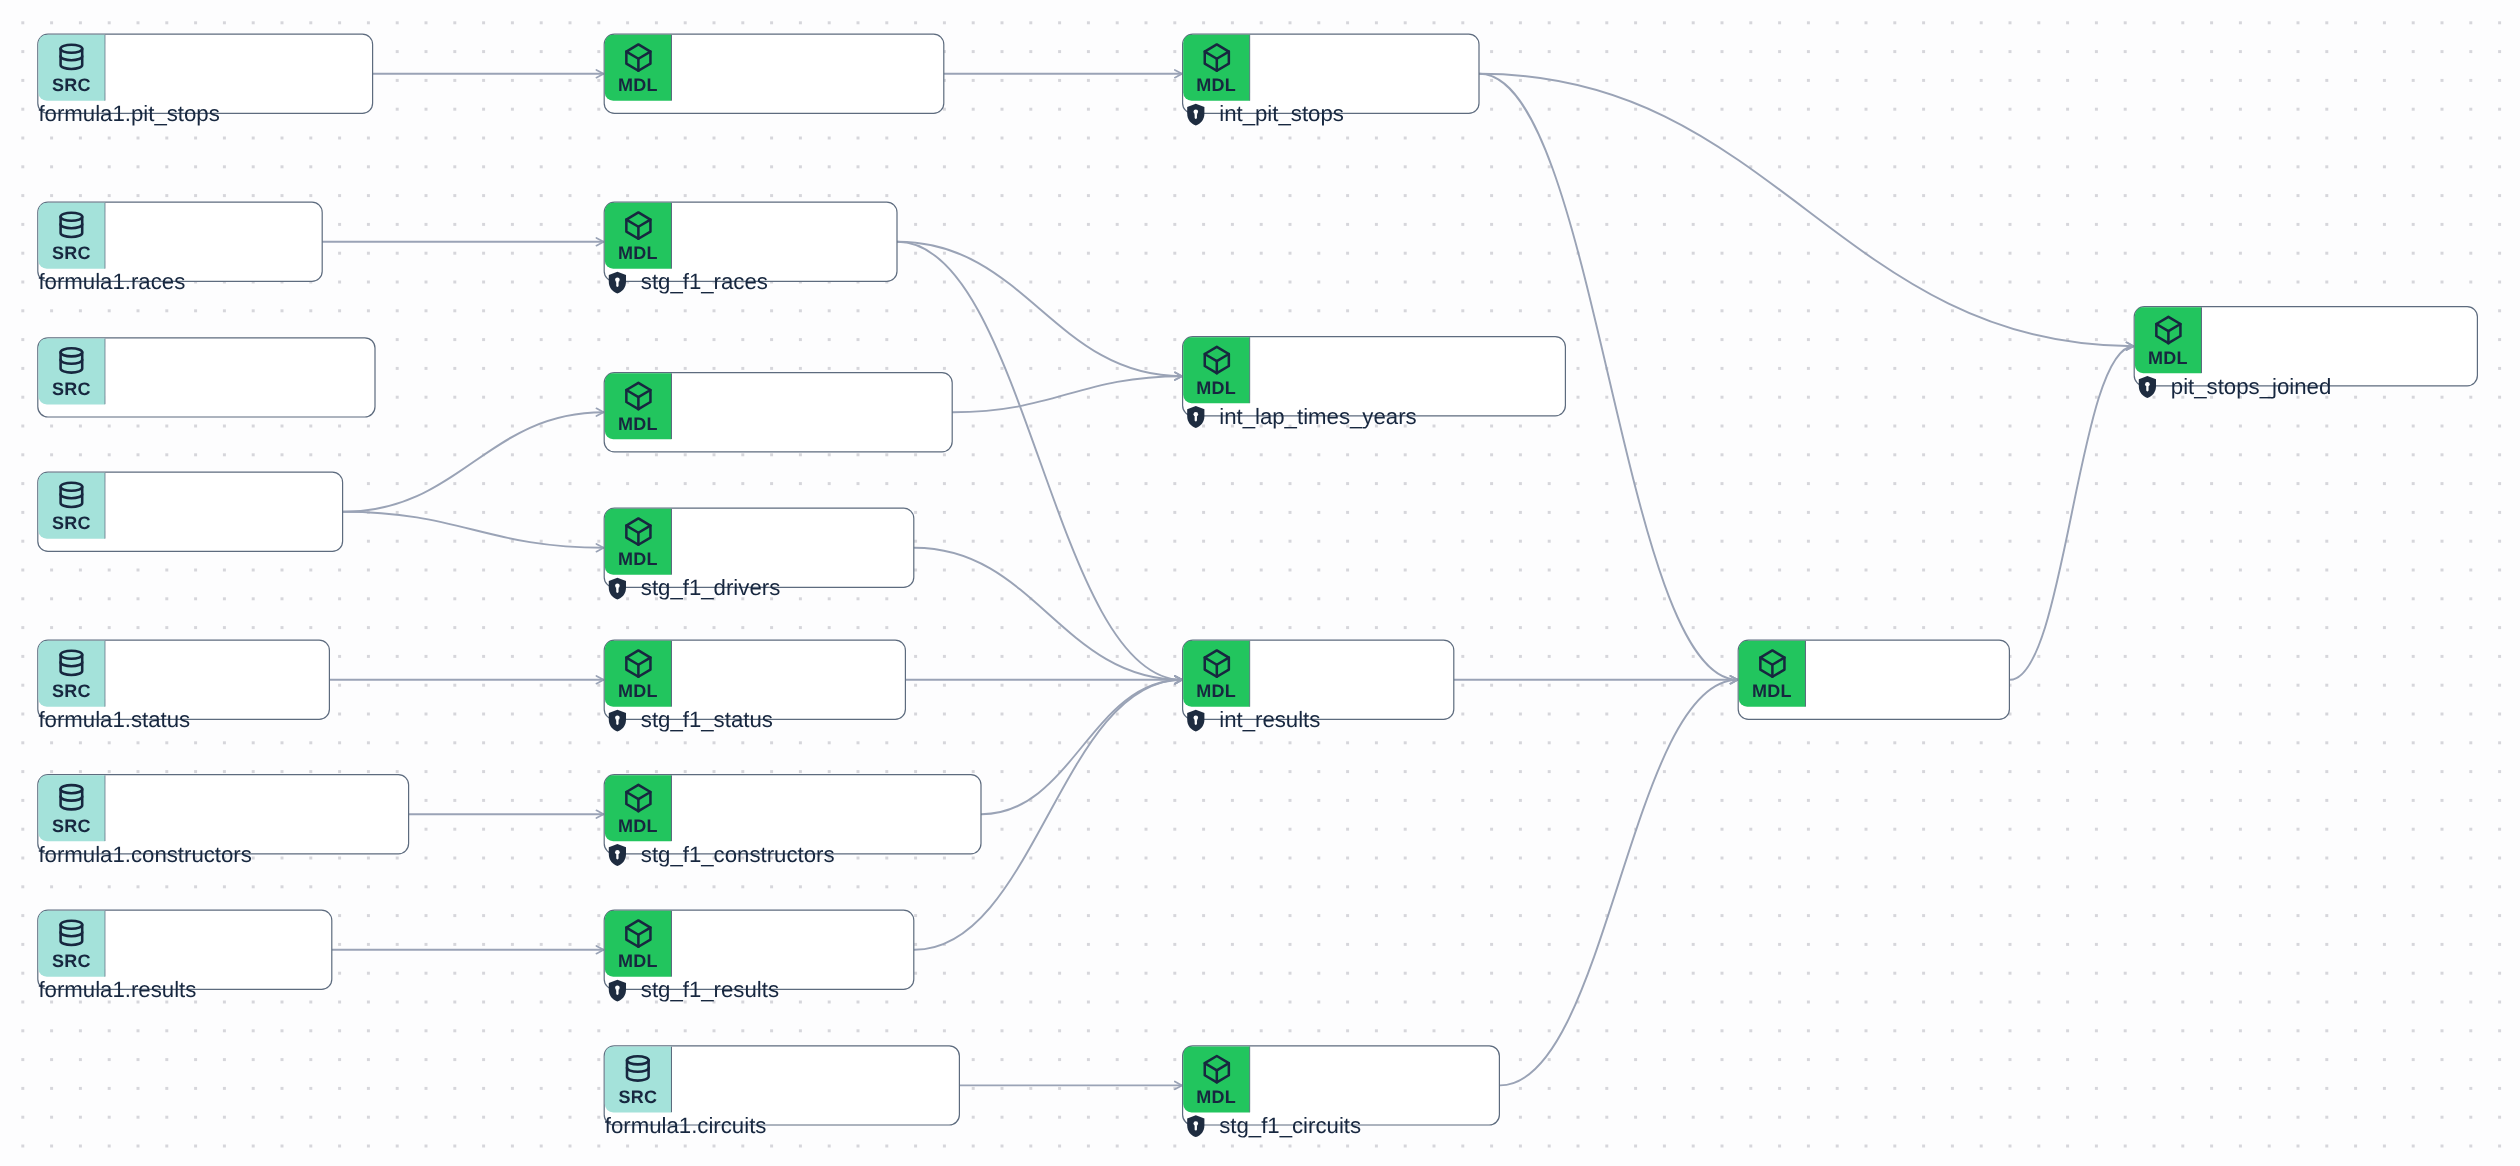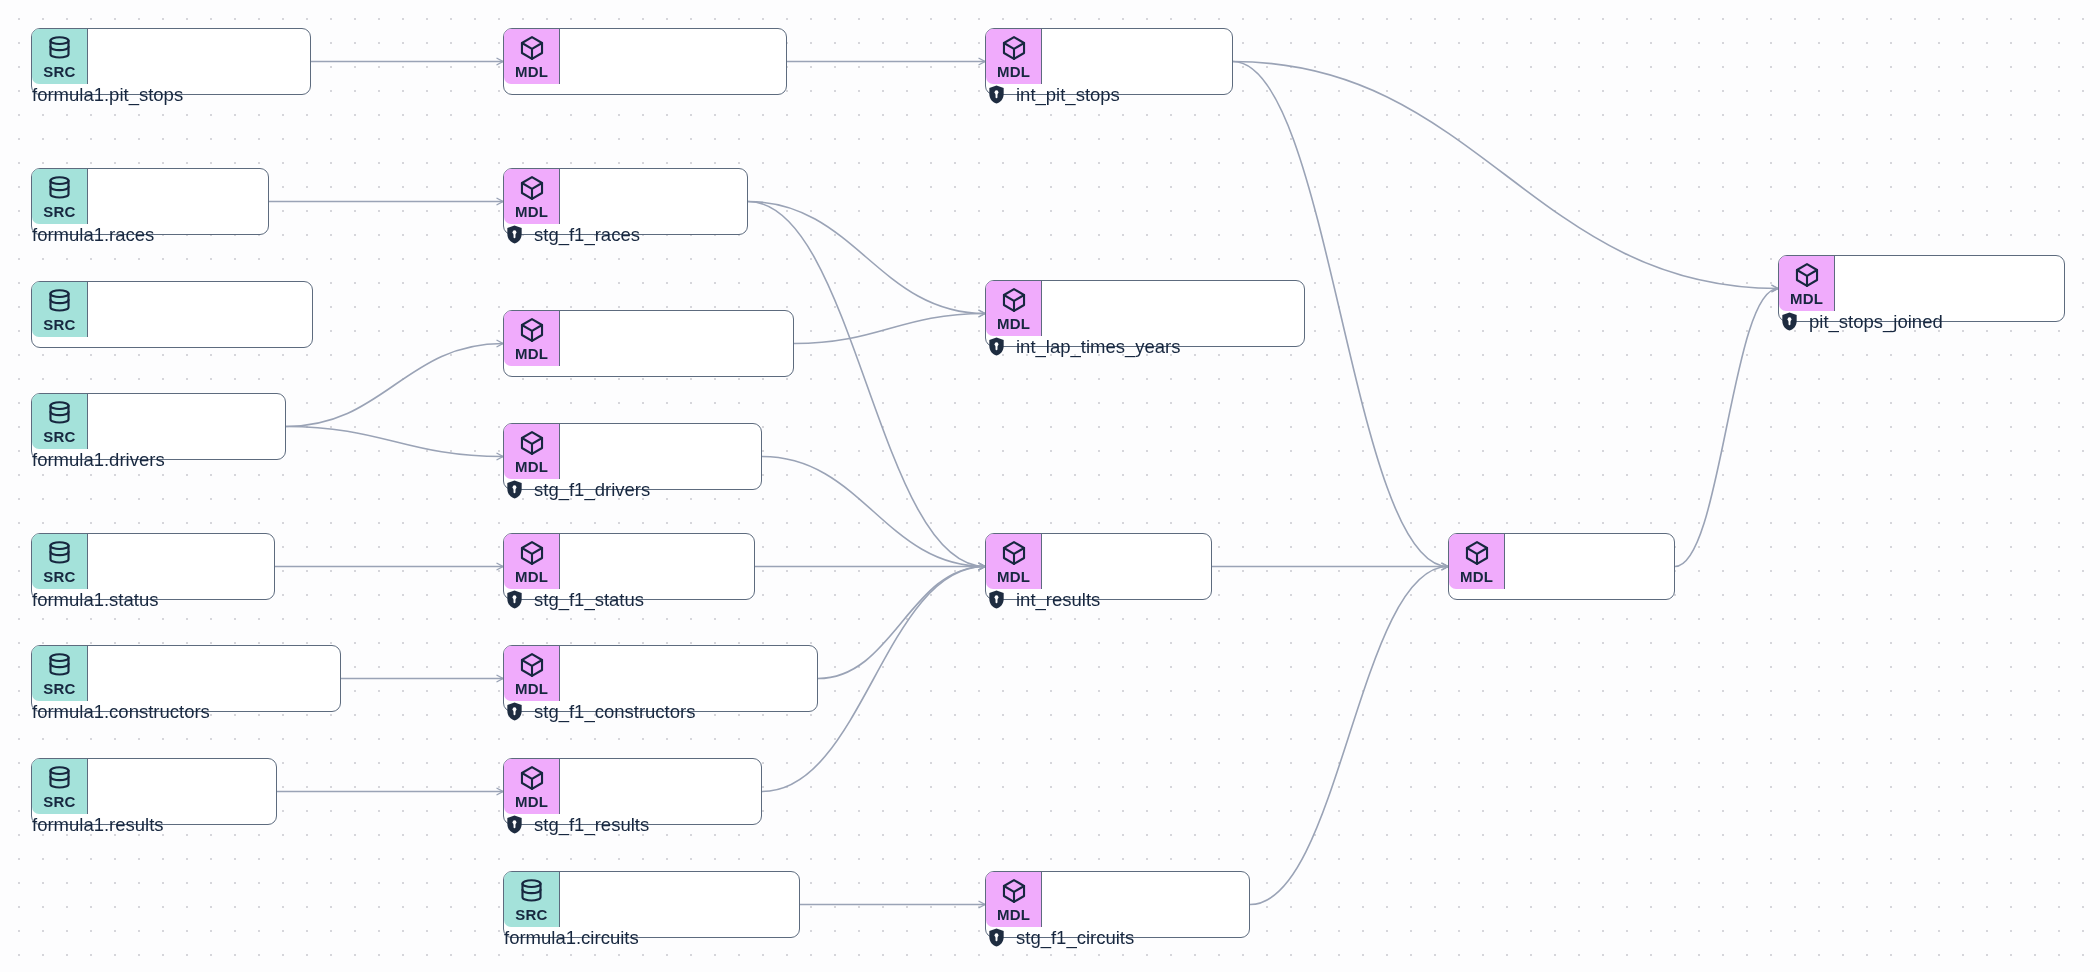--- a/index.html
+++ b/index.html
@@ -16,23 +16,23 @@
     position:absolute;height:67px;display:flex;align-items:stretch;
     background:#ffffff;border:1.5px solid #5d6b7e;border-radius:9px;
     box-sizing:border-box;cursor:pointer;flex-direction:column;
   }
   .badge{
     width:55px;flex:0 0 55px;display:flex;flex-direction:column;
     align-items:center;justify-content:center;
     border-right:1.5px solid #5d6b7e;border-radius:7px 0 0 7px;
   }
   .kind-SRC .badge{background:#a4e2da}
-  .kind-MDL .badge{background:#f0abfc}
+  .kind-MDL .badge{background:#22c55e}
   .badge-label{font-size:15px;font-weight:700;color:#17273f;line-height:1;margin-top:2px;letter-spacing:.2px}
-  .body{display:flex;padding:0 0;gap:9px;min-width:0}
+  .body{display:flex;align-items:center;padding:0 0;gap:9px;min-width:0}
   .label{font-size:18.5px;color:#17273f;white-space:nowrap}
   .edge{fill:none;stroke:#9aa3b6;stroke-width:1.6;stroke-linecap:round}
 </style>
 </head>
 <body>
 
 <svg id="edges" width="2100" height="972" viewBox="0 0 2100 972" xmlns="http://www.w3.org/2000/svg">
   <defs>
     <marker id="arrow" markerWidth="10" markerHeight="10" refX="7" refY="4.25" orient="auto" markerUnits="userSpaceOnUse">
       <path d="M1 1 L7 4.25 L1 7.5" fill="none" stroke="#9aa3b6" stroke-width="1.4" stroke-linecap="round"></path>
@@ -102,23 +102,20 @@
     </div>
     <div class="node kind-SRC" style="left: 31px; top: 393px; width: 255px;">
       <div class="badge">
         <svg width="27" height="27" viewBox="0 0 24 24" fill="none" stroke="#17273f" stroke-width="1.9" stroke-linecap="round" stroke-linejoin="round">
           <ellipse cx="12" cy="5" rx="8" ry="3"></ellipse>
           <path d="M4 5v5.5c0 1.66 3.58 3 8 3s8-1.34 8-3V5"></path>
           <path d="M4 10.5V17c0 1.66 3.58 3 8 3s8-1.34 8-3v-6.5"></path>
         </svg>
         <span class="badge-label">SRC</span>
       </div>
-      <div class="body">
-        <span class="label">formula1.drivers</span>
-      </div>
     </div>
     <div class="node kind-SRC" style="left: 31px; top: 533px; width: 244px;">
       <div class="badge">
         <svg width="27" height="27" viewBox="0 0 24 24" fill="none" stroke="#17273f" stroke-width="1.9" stroke-linecap="round" stroke-linejoin="round">
           <ellipse cx="12" cy="5" rx="8" ry="3"></ellipse>
           <path d="M4 5v5.5c0 1.66 3.58 3 8 3s8-1.34 8-3V5"></path>
           <path d="M4 10.5V17c0 1.66 3.58 3 8 3s8-1.34 8-3v-6.5"></path>
         </svg>
         <span class="badge-label">SRC</span>
       </div>

